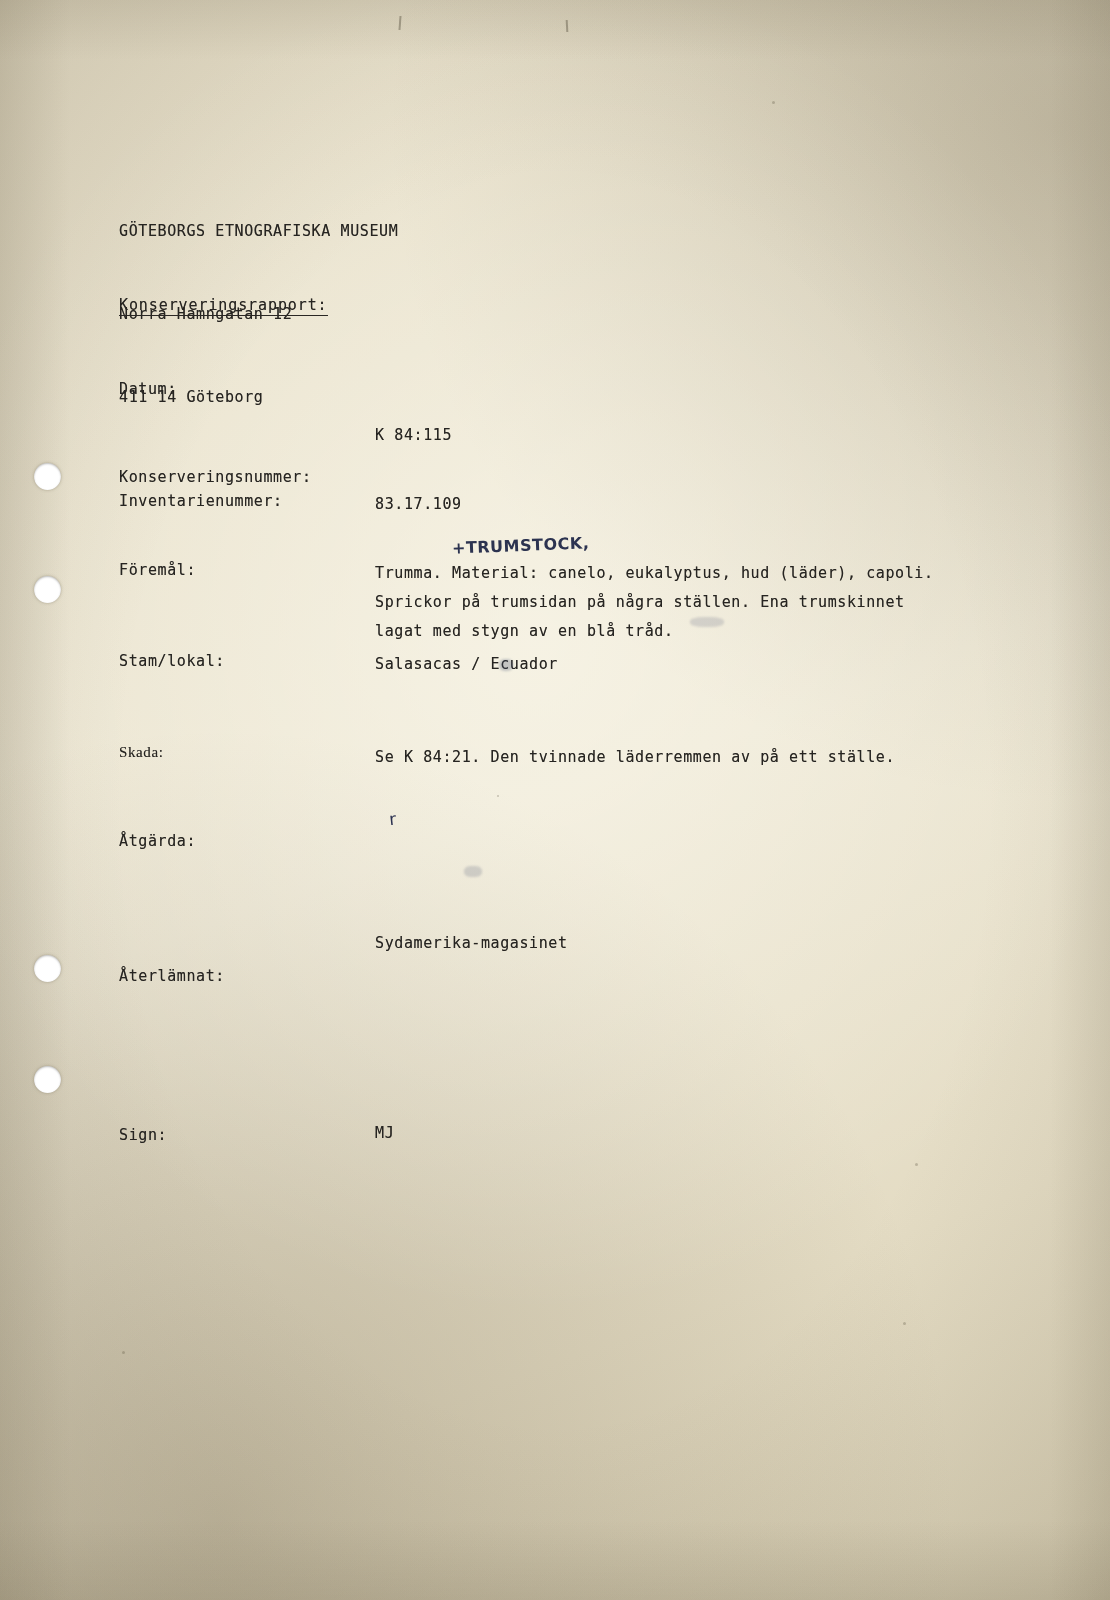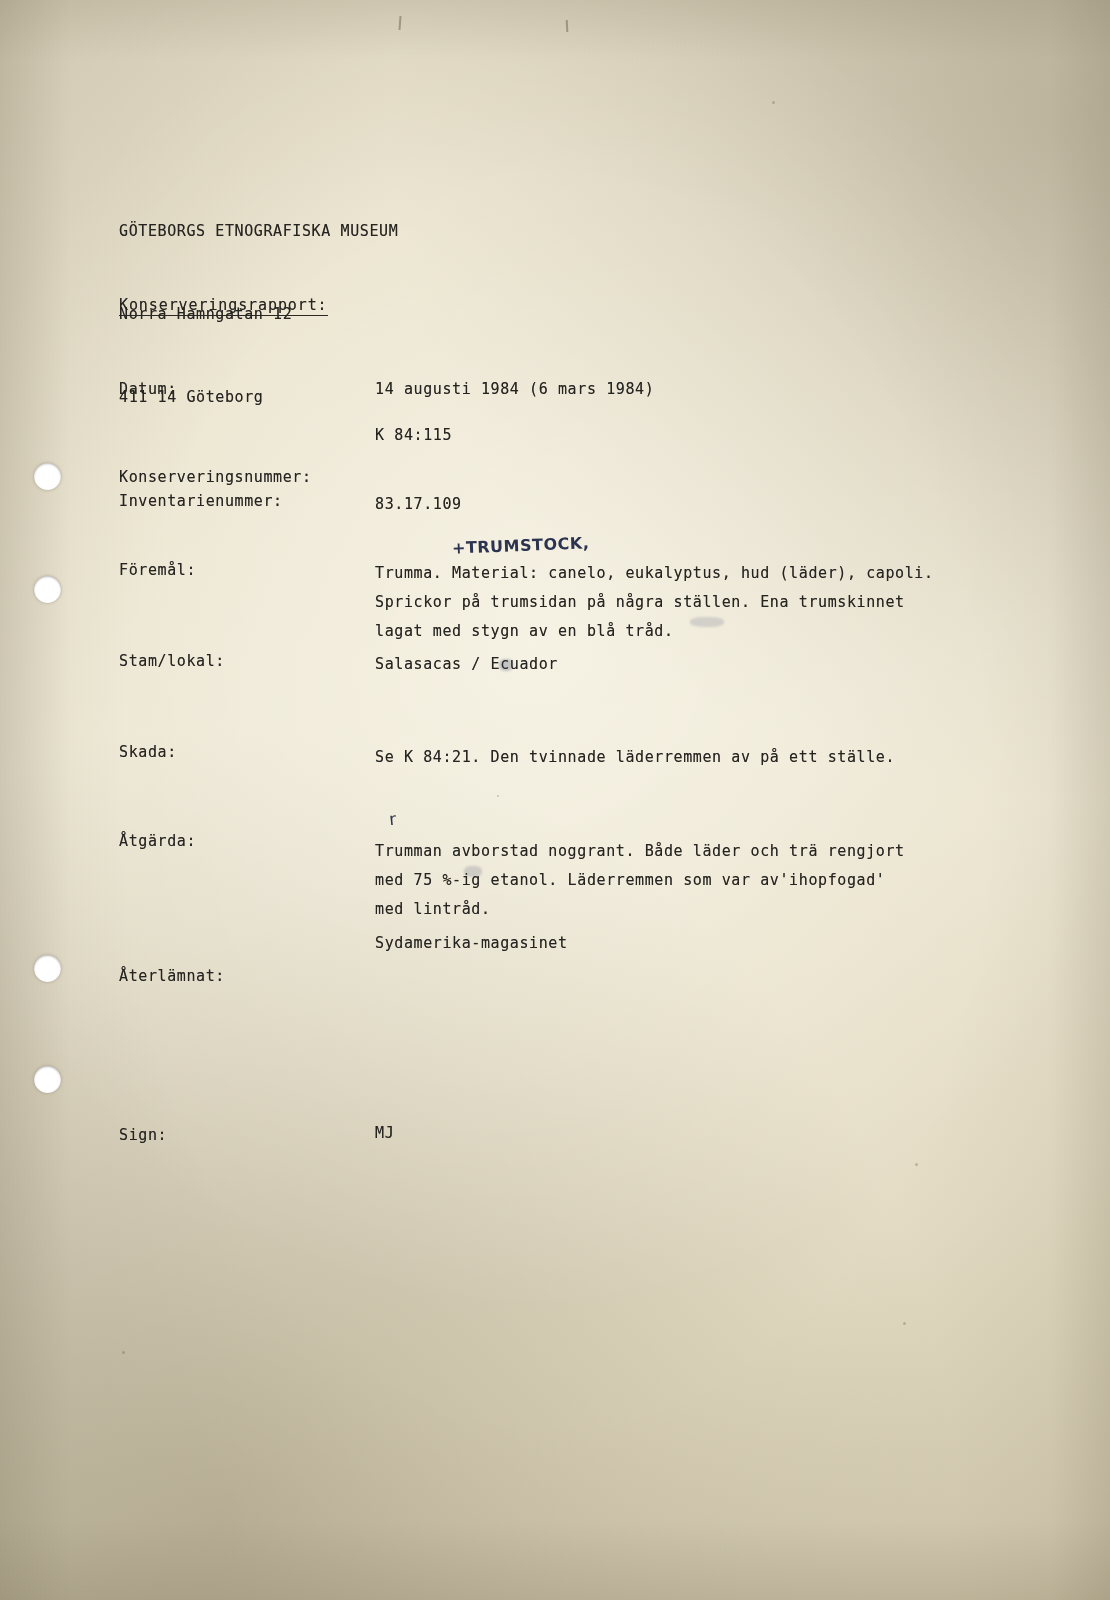--- a/index.html
+++ b/index.html
@@ -91,21 +91,21 @@
   #lbl-datum  { top: 376px; }
   #val-datum  { top: 376px; }
   #lbl-knr    { top: 420px; margin-top: 44px; }
   #val-knr    { top: 422px; }
   #lbl-inv    { top: 488px; }
   #val-inv    { top: 491px; }
   #lbl-forem  { top: 557px; }
   #val-forem  { top: 559px; line-height: 29px; }
   #lbl-stam   { top: 648px; }
   #val-stam   { top: 651px; }
-  #lbl-skada  { top: 739px; }
+  #lbl-skada  { top: 739px; font-family: Liberation Serif, serif; }
   #val-skada  { top: 744px; }
   #lbl-atg    { top: 828px; }
   #val-atg    { top: 837px; line-height: 29px; }
   #lbl-ater   { top: 963px; }
   #val-ater   { top: 930px; }
   #lbl-sign   { top: 1122px; }
   #val-sign   { top: 1120px; }
 
   
   .ink {
@@ -175,43 +175,39 @@
 
   <div class="typed" id="hdr">
     <div>GÖTEBORGS ETNOGRAFISKA MUSEUM</div>
     <div>Norra Hamngatan 12</div>
     <div>411 14 Göteborg</div>
   </div>
 
   <div class="typed" id="title"><span class="u">Konserveringsrapport:</span></div>
 
   <div class="typed lbl" id="lbl-datum">Datum:</div>
-  <div class="typed val" id="val-datum">14 augusti 1984 (6 mars 1984)</div>
 
   <div class="typed lbl" id="lbl-knr">Konserveringsnummer:</div>
   <div class="typed val" id="val-knr">K 84:115</div>
 
   <div class="typed lbl" id="lbl-inv">Inventarienummer:</div>
   <div class="typed val" id="val-inv">83.17.109</div>
 
   <div class="typed lbl" id="lbl-forem">Föremål:</div>
   <div class="typed val" id="val-forem">Trumma. Material: canelo, eukalyptus, hud (läder), capoli.
 Sprickor på trumsidan på några ställen. Ena trumskinnet
 lagat med stygn av en blå tråd.</div>
 
   <div class="typed lbl" id="lbl-stam">Stam/lokal:</div>
   <div class="typed val" id="val-stam">Salasacas / Ecuador</div>
 
   <div class="typed lbl" id="lbl-skada">Skada:</div>
   <div class="typed val" id="val-skada">Se K 84:21. Den tvinnade läderremmen av på ett ställe.</div>
 
   <div class="typed lbl" id="lbl-atg">Åtgärda:</div>
-  <div class="typed val" id="val-atg">Trumman avborstad noggrant. Både läder och trä rengjort
-med 75 %-ig etanol. Läderremmen som var av'ihopfogad'
-med lintråd.</div>
 
   <div class="typed lbl" id="lbl-ater">Återlämnat:</div>
   <div class="typed val" id="val-ater">Sydamerika-magasinet</div>
 
   <div class="typed lbl" id="lbl-sign">Sign:</div>
   <div class="typed val" id="val-sign">MJ</div>
 
   <div class="ink" id="ink-trumstock">+TRUMSTOCK,</div>
   <div class="ink" id="ink-r">r</div>
 

